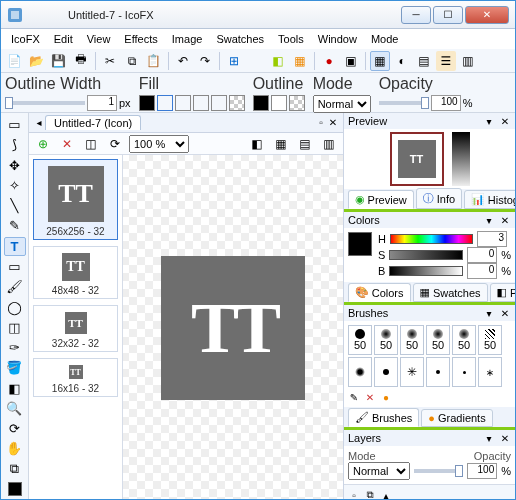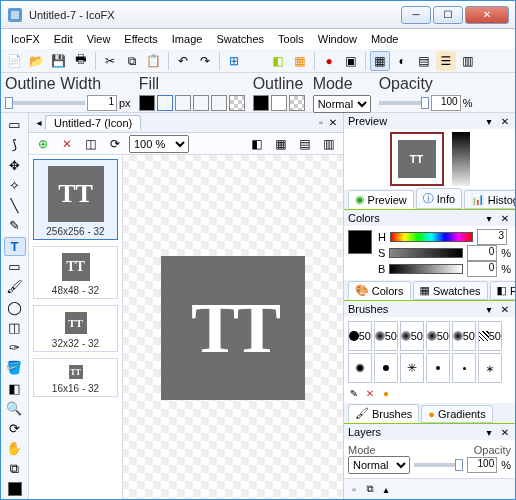--- a/index.html
+++ b/index.html
@@ -1,19 +1,19 @@
 <!DOCTYPE html>
 <html><head>
 <meta charset="utf-8">
 <style>
 * { box-sizing: border-box; margin: 0; padding: 0; font-family: "Segoe UI", Tahoma, sans-serif; font-size: 11px; }
 body { width: 516px; height: 500px; background: #fff; overflow: hidden; border: 1px solid #3a8fd8; }
 .titlebar { height: 28px; background: linear-gradient(#fdfdfd,#e9eef5); display: flex; align-items: center; padding: 0 6px; border-bottom: 1px solid #b8c6d9; }
 .titlebar .icon { width: 16px; height: 16px; margin-right: 6px; display:flex;align-items:center;justify-content:center;}
-.titlebar .title { flex: 1; color: #222; }
+.titlebar .title { flex: 1; color: #222; margin-left: 39px; }
 .winbtns { display: flex; gap: 0; }
 .winbtn { width: 30px; height: 18px; border: 1px solid #7a9bc4; border-radius: 3px; margin-left: 2px; display:flex;align-items:center;justify-content:center; background: linear-gradient(#f6f9fd,#d8e6f7); font-size:10px;}
 .winbtn.close { background: linear-gradient(#e98a7a,#c94f3e); color:#fff; width:44px; }
 .menubar { height: 20px; display: flex; align-items: center; padding: 0 4px; gap: 2px; background:#fff; }
 .menubar .mi { padding: 2px 6px; cursor: default; }
 .toolbar1 { height: 24px; display: flex; align-items: center; padding: 2px 4px; gap: 2px; border-bottom: 1px solid #d0d8e4; background:#f3f7fc; }
 .tbtn { width: 20px; height: 20px; border: 1px solid transparent; border-radius:2px; display:flex;align-items:center;justify-content:center; font-size:12px;}
 .sep { width:1px;height:18px;background:#c3cde0;margin:0 2px;}
 .toolbar2 { height: 40px; display: flex; align-items: flex-start; padding: 2px 4px; gap: 8px; border-bottom: 1px solid #d0d8e4; background:#f3f7fc; }
 .tbgroup { display:flex; flex-direction:column; gap:2px; }
@@ -35,38 +35,38 @@
 .sizeitem{border:1px solid #cfd9e8;margin-bottom:6px;padding:6px 2px 2px;display:flex;flex-direction:column;align-items:center;gap:4px;cursor:default;}
 .sizeitem.sel{border-color:#3a7bd5;background:#eaf2ff;}
 .thumb{background:#6e6e6e;display:flex;align-items:center;justify-content:center;color:#fff;font-weight:bold;position:relative;}
 .thumb .tt{font-family:Georgia,serif;}
 .sizelabel{font-size:10px;color:#333;text-align:center;}
 .canvas{flex:1;display:flex;align-items:center;justify-content:center;background:#fff;background-image:repeating-conic-gradient(#eee 0 25%,#fff 0 50%);background-size:16px 16px;background-position:30px 30px;}
 .canvas .inner{background-image:repeating-conic-gradient(#ddd 0 25%,#fff 0 50%);background-size:14px 14px;padding:0;}
 .bigicon{width:144px;height:144px;background:#6e6e6e;display:flex;align-items:center;justify-content:center;}
 .bigicon .tt{color:#fff;font-family:Georgia,serif;font-size:72px;font-weight:bold;letter-spacing:-6px;}
 .rightpanels{flex:1;min-width:0;border-left:1px solid #cbd4e4;background:#f3f7fc;display:flex;flex-direction:column;overflow:hidden;}
-.panel{border-bottom:1px solid #84cc16;}
+.panel{border-bottom:3px solid #84cc16;}
 .panelhdr{height:16px;display:flex;align-items:center;padding:0 4px;font-size:10px;background:#eef3fb;justify-content:space-between;}
 .panelhdr .r{display:flex;gap:4px;}
 .panelbody{padding:4px;background:#fff;}
 .previewbox{height:60px;display:flex;align-items:center;justify-content:center;gap:8px;}
 .previewbox .pframe{border:2px solid #8a2a2a;padding:6px;}
 .previewbox .pthumb{width:38px;height:38px;background:#6e6e6e;display:flex;align-items:center;justify-content:center;color:#fff;font-family:Georgia,serif;font-weight:bold;font-size:18px;}
 .previewbox .grad{width:18px;height:54px;background:linear-gradient(#000,#eee);}
 .tabstrip{height:20px;display:flex;align-items:flex-end;background:#eef3fb;padding:0 4px;gap:2px;}
 .tabstrip .tab{padding:2px 6px;font-size:10px;border:1px solid #c3cfde;border-radius:3px 3px 0 0;background:#f6f9fd;display:flex;align-items:center;gap:3px;}
 .tabstrip .tab.active{background:#fff;border-bottom-color:#fff;}
 .hsbrow{display:flex;align-items:center;gap:4px;font-size:10px;height:14px;}
 .hsbrow .bar{flex:1;height:10px;border:1px solid #555;}
 .hsbrow .h{background:linear-gradient(90deg,red,yellow,lime,cyan,blue,magenta,red);}
 .hsbrow .s{background:linear-gradient(90deg,#888,#000);}
 .hsbrow .b{background:linear-gradient(90deg,#000,#fff);}
 .brushgrid{display:flex;flex-wrap:wrap;gap:2px;}
-.brushcell{width:24px;height:30px;border:1px solid #bcc8d9;display:flex;flex-direction:row;align-items:center;justify-content:center;font-size:9px;background:#fff;}
+.brushcell{width:24px;height:30px;border:1px solid #bcc8d9;display:flex;flex-direction:column;align-items:center;justify-content:center;font-size:9px;background:#fff;}
 .brushcell .dot{width:10px;height:10px;background:#000;border-radius:50%;}
 .brushcell .dot.soft{background:radial-gradient(#000,#0000);}
 .brushcell .dot.hatch{background:repeating-linear-gradient(45deg,#000 0 1px,#0000 1px 3px);border-radius:0;}
 .layersbody{display:flex;align-items:center;gap:4px;font-size:10px;}
 .slider{flex:1;height:4px;background:#c4cedd;position:relative;}
 .slider .knob{position:absolute;right:0;top:-4px;width:8px;height:12px;background:#fff;border:1px solid #7a94bb;}
 .tiny{width:12px;height:12px;display:flex;align-items:center;justify-content:center;font-size:10px;}
 .colorswatch{width:24px;height:24px;background:#000;border:1px solid #666;}
 </style>
 </head>

